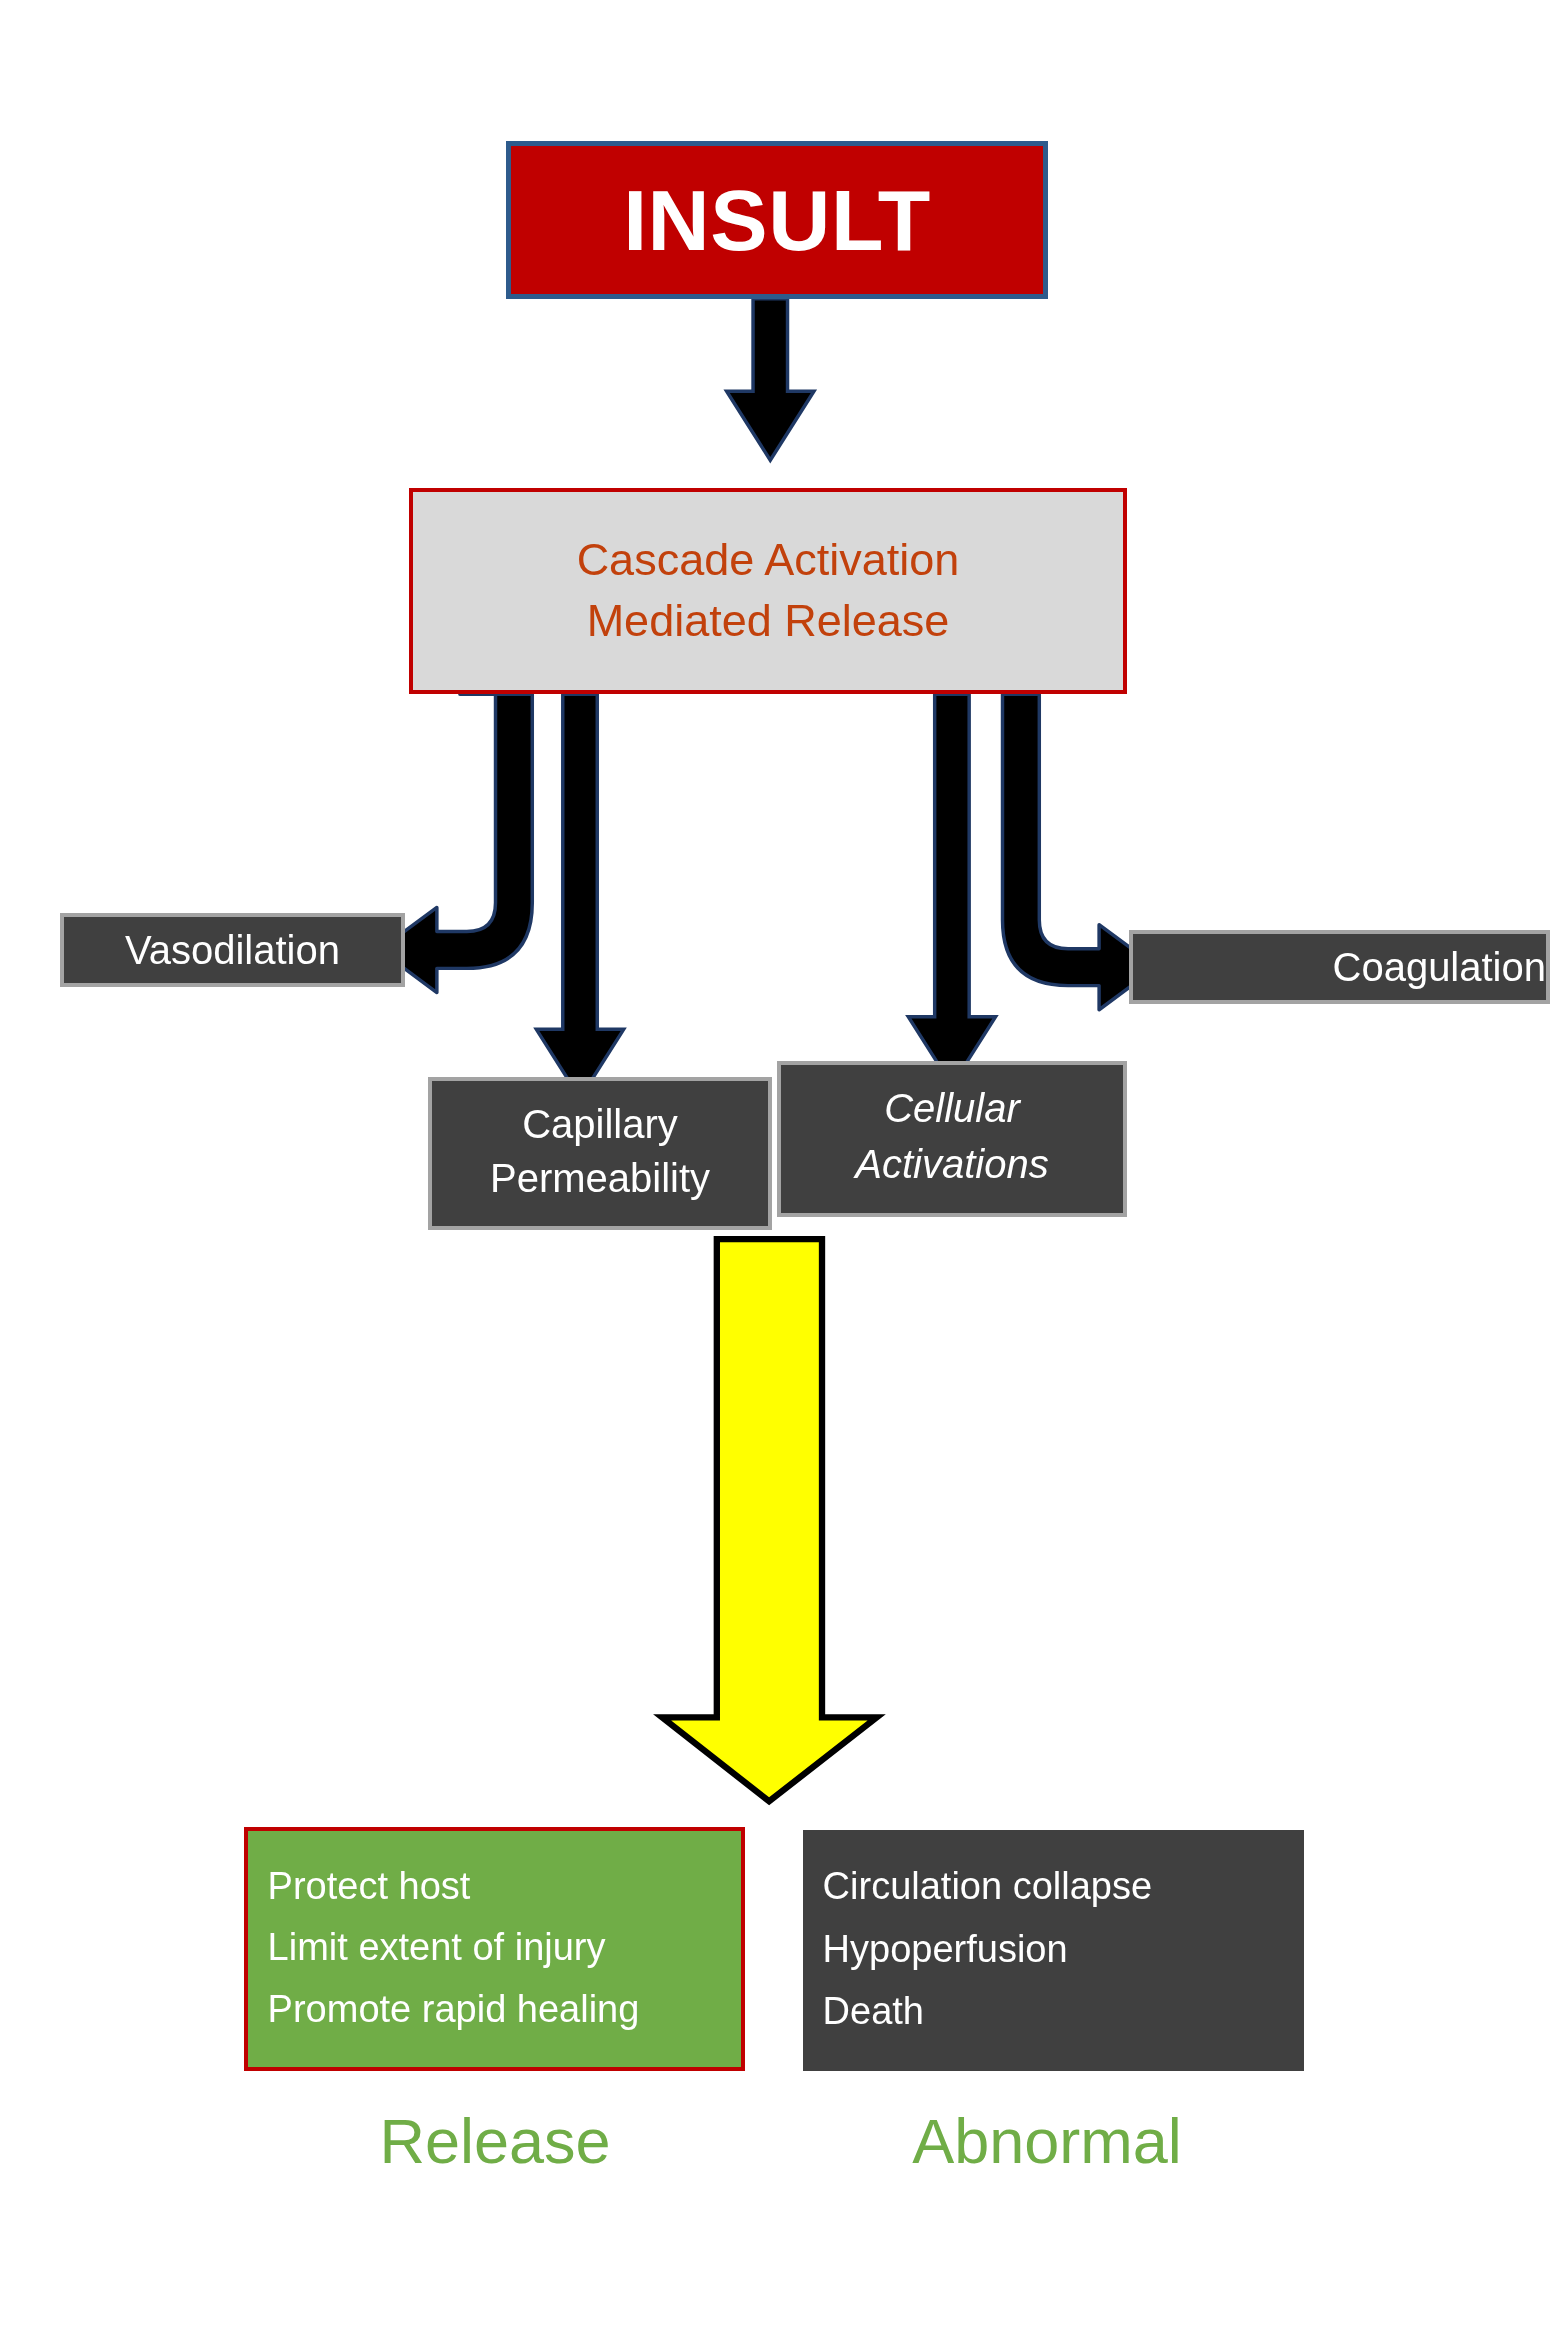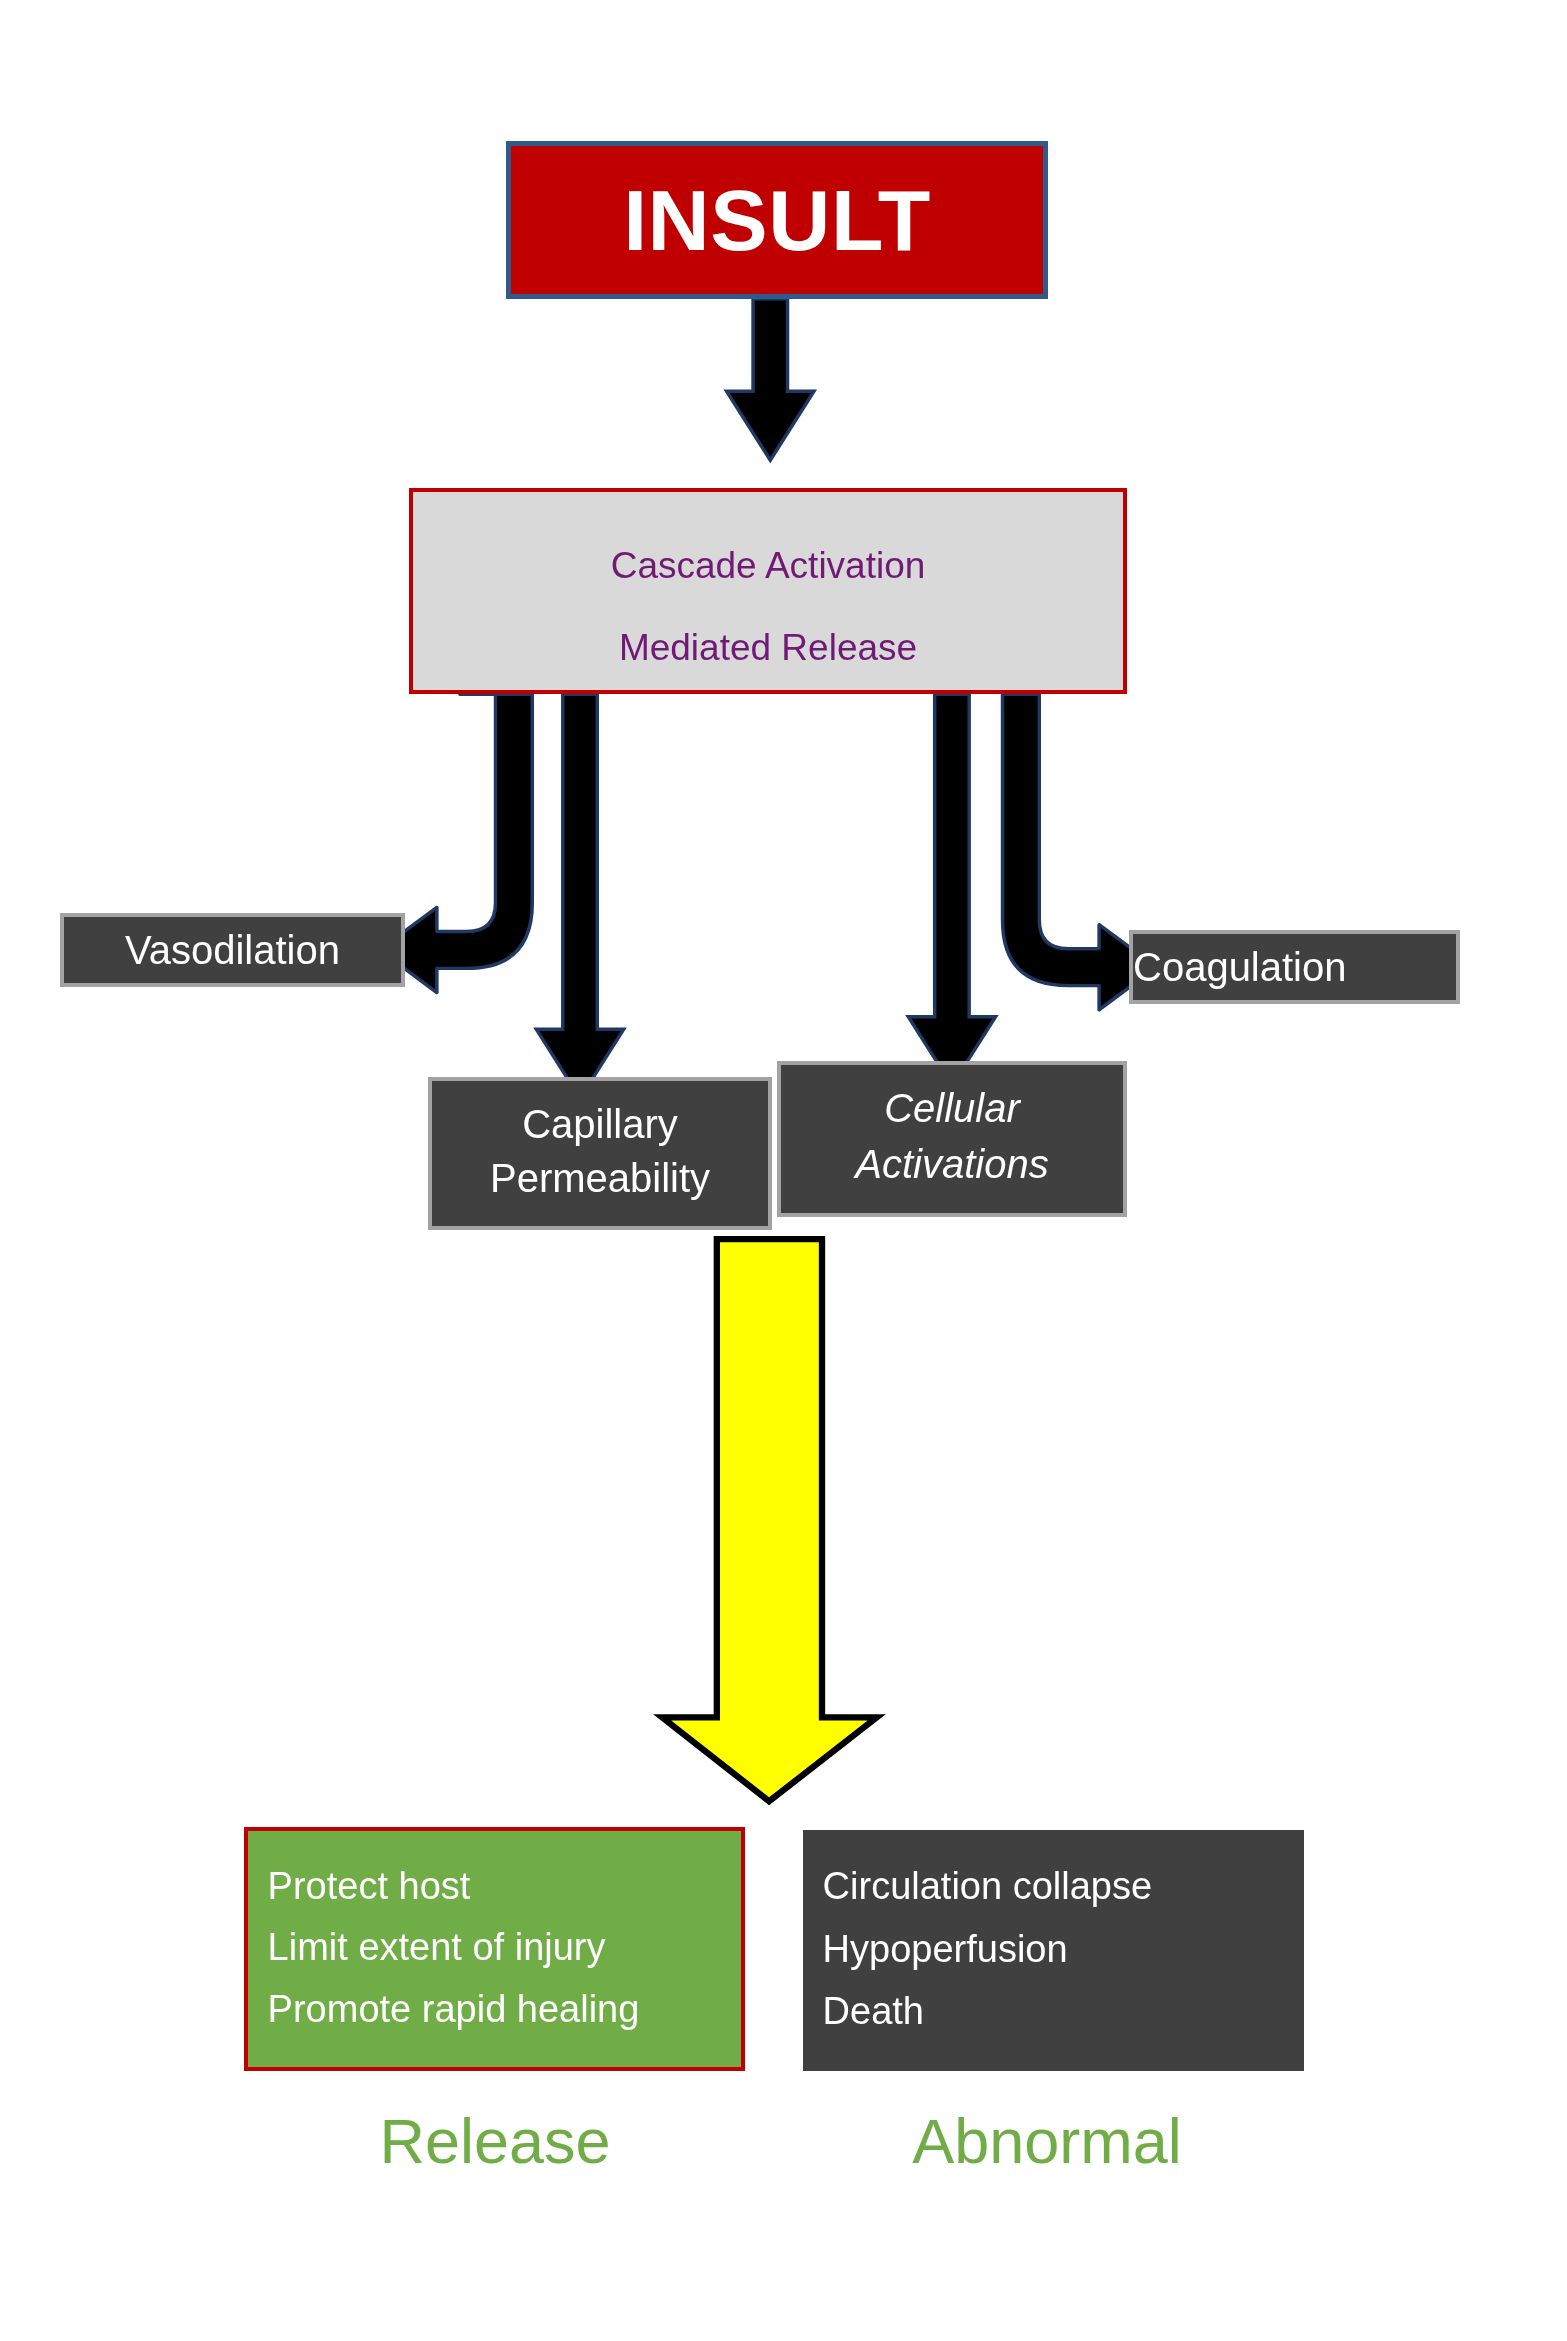--- a/index.html
+++ b/index.html
@@ -59,24 +59,23 @@
   #cascade-box {
     left: 409px;
     top: 488px;
     width: 718px;
     height: 206px;
     background: #D9D9D9;
     border: 4px solid #C00000;
     align-items: center;
   }
   #cascade-box .node-line {
-    color: #701a75;
-    font-size: 37px;
+    color: #c2410c;
+    font-size: 45px;
     line-height: 1.35;
-    margin-top: 32px;
   }
 
   
   .blue-box {
     background: #404040;
     border: 4px solid #a3a3a3;
   }
   .blue-box .node-line {
     color: #FFFFFF;
   }
@@ -89,23 +88,23 @@
     align-items: center;
   }
   #vasodilation-box .node-line {
     font-size: 40px;
     line-height: 1.1;
   }
 
   #coagulation-box {
     left: 1129px;
     top: 930px;
-    width: 331px;
+    width: 421px;
     height: 74px;
-    align-items: flex-start;
+    align-items: flex-end;
   }
   #coagulation-box .node-line {
     font-size: 40px;
     line-height: 1.1;
   }
 
   #capillary-box {
     left: 408px;
     top: 1077px;
     width: 344px;

